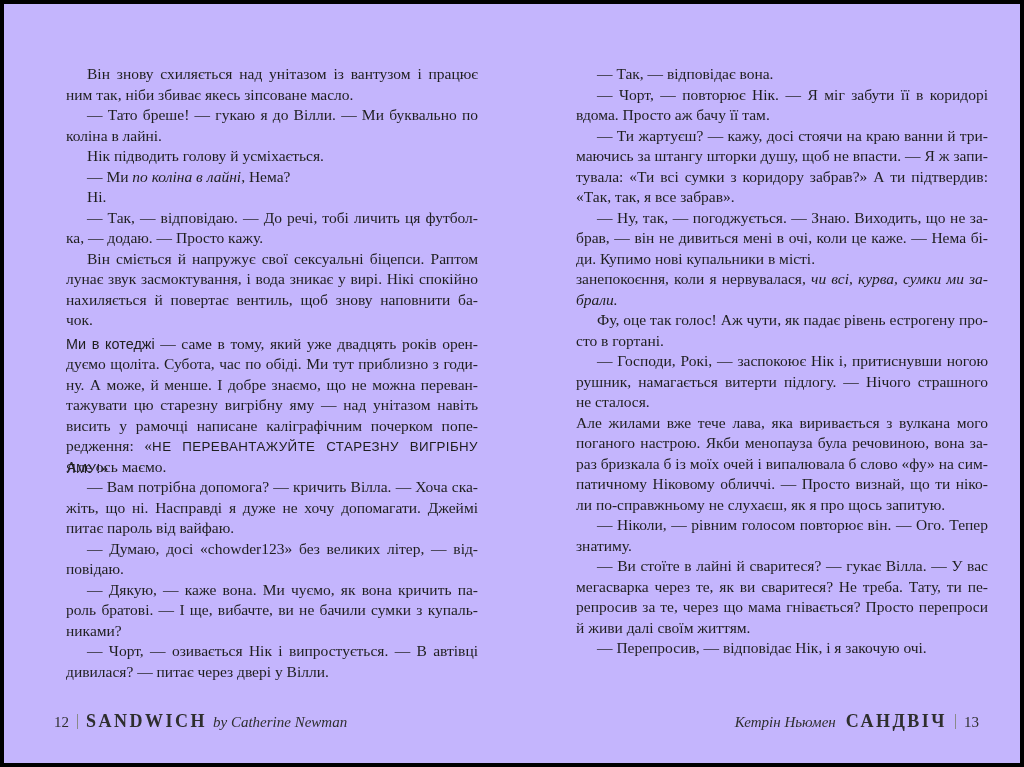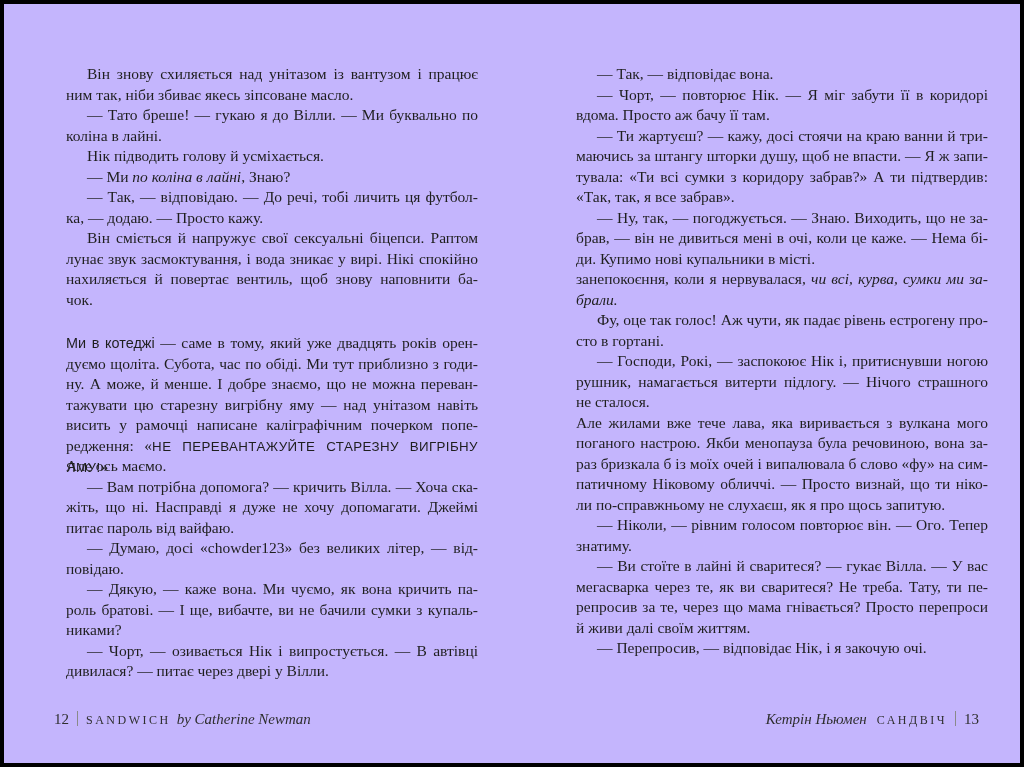--- a/index.html
+++ b/index.html
@@ -24,21 +24,21 @@
   #left-text  { left: 62px;  }
   #right-text { left: 572px; }
   .line {
     text-align: justify;
     text-align-last: justify;
     height: 20.5px;
     overflow: visible;
   }
   .line.lastline { text-align-last: left; }
   .line.indent   { text-indent: 21px; }
-  .line.gap      { margin-top: 23px; }
+  .line.gap      { margin-top: 3px; }
   .it  { font-style: italic; }
   .sf  { font-family: "Liberation Sans", sans-serif; font-size: 0.93em; }
   .sfc { font-family: "Liberation Sans", sans-serif; font-size: 0.86em; letter-spacing: 0.4px; }
   .footer {
     position: absolute;
     top: 707px;
     font-size: 15px;
     color: #2e2e2e;
     white-space: nowrap;
   }
@@ -47,37 +47,39 @@
   .vbar {
     display: inline-block;
     width: 1px;
     height: 15px;
     background: #8a8a8a;
     margin: 0 8px;
     vertical-align: -2px;
   }
   .tracked-title {
     letter-spacing: 2.5px;
-    font-size: 12px;
+    font-size: 18px;
+    font-weight: bold;
   }
   .byline { font-style: italic; margin-left: 6px; }
   .author { font-style: italic; margin-right: 10px; }
 </style>
 </head>
 <body>
 
 <div id="spread">
 
   <div id="left-text" class="page-text">
       <div class="line indent"><span>Він знову схиляється над унітазом із вантузом і працює</span></div>
       <div class="line lastline"><span>ним так, ніби збиває якесь зіпсоване масло.</span></div>
       <div class="line indent"><span>— Тато бреше! — гукаю я до Вілли. — Ми буквально по</span></div>
       <div class="line lastline"><span>коліна в лайні.</span></div>
       <div class="line indent lastline"><span>Нік підводить голову й усміхається.</span></div>
-      <div class="line indent lastline"><span>— Ми </span><span class="it">по коліна в лайні</span><span>, Знаю?</span></div>
+      <div class="line indent lastline"><span>— Ми </span><span class="it">по коліна в лайні</span><span>, Нема?</span></div>
+      <div class="line indent lastline"><span>Ні.</span></div>
       <div class="line indent"><span>— Так, — відповідаю. — До речі, тобі личить ця футбол-</span></div>
       <div class="line lastline"><span>ка, — додаю. — Просто кажу.</span></div>
       <div class="line indent"><span>Він сміється й напружує свої сексуальні біцепси. Раптом</span></div>
       <div class="line"><span>лунає звук засмоктування, і вода зникає у вирі. Нікі спокійно</span></div>
       <div class="line"><span>нахиляється й повертає вентиль, щоб знову наповнити ба-</span></div>
       <div class="line lastline"><span>чок.</span></div>
       <div class="line gap"><span class="sf">Ми в котеджі</span><span> — саме в тому, який уже двадцять років орен-</span></div>
       <div class="line"><span>дуємо щоліта. Субота, час по обіді. Ми тут приблизно з годи-</span></div>
       <div class="line"><span>ну. А може, й менше. І добре знаємо, що не можна переван-</span></div>
       <div class="line"><span>тажувати цю старезну вигрібну яму — над унітазом навіть</span></div>

